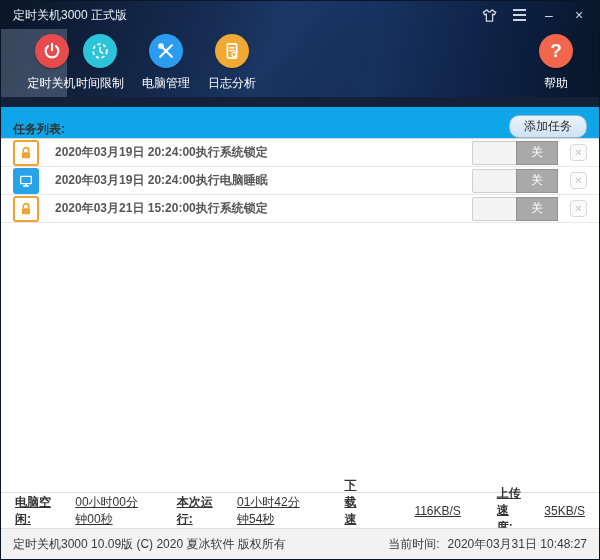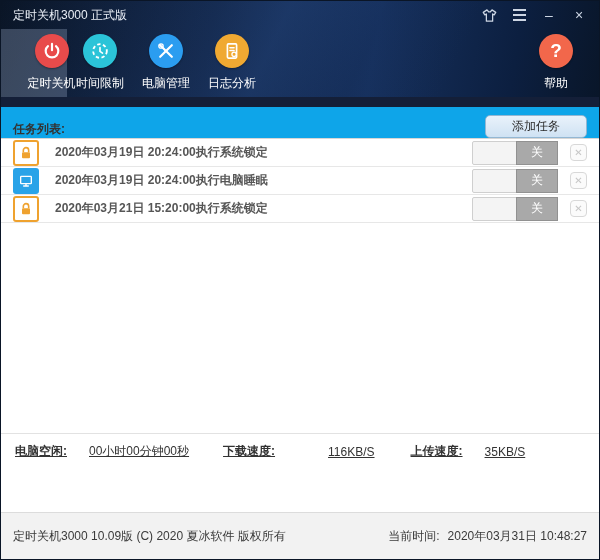--- a/index.html
+++ b/index.html
@@ -37,22 +37,22 @@
   .b-purple { background:#8474e0; }
   .b-orange { background:#f2674b; }
   .q-glyph { color:#fff; font-size:19px; font-weight:bold; }
   .tab-help { margin-left:auto; width:70px; }
   .strip { height:10px; background:#141f38; }
 
   
   .list-header { height:32px; background:#0ea5e9; border-bottom:1px solid #d6d6d6;
     display:flex; align-items:flex-end; padding:0 12px; }
   .list-title { font-size:12px; font-weight:bold; color:#333; }
-  .add-btn { margin-left:auto; width:102px; height:23px; font-size:12px; color:#2a2a2a;
-    background:linear-gradient(#e9f2fb,#cfe2f3); border:1px solid #93b7d3; border-radius:5px;
+  .add-btn { margin-left:auto; width:78px; height:23px; font-size:12px; color:#2a2a2a;
+    background:linear-gradient(#e9f2fb,#cfe2f3); border:1px solid #93b7d3; border-radius:10px;
     font-family:inherit; cursor:pointer; }
 
   .task-row { height:28px; background:#fff; border-bottom:1px solid #e7e7e7;
     display:flex; align-items:center; padding:0 12px; }
   .task-icon { width:26px; height:26px; margin-right:16px; flex:0 0 auto;
     border-radius:3px; display:flex; align-items:center; justify-content:center; }
   .icon-lock { background:#fff; border:2px solid #efa22f; }
   .icon-monitor { background:#29a3e8; }
   .task-text { font-size:12px; font-weight:bold; color:#565656; }
   .toggle { margin-left:auto; width:86px; height:24px; background:#f4f4f4;
@@ -67,22 +67,22 @@
   .content-spacer { flex:1; background:#fff; }
 
   
   .statusbar { height:36px; background:#fff; border-top:1px solid #e2e2e2;
     display:flex; align-items:center; padding:0 14px; font-size:12px; color:#333; }
   .stat-group { display:flex; align-items:center;text-decoration:underline; }
   .stat-label { font-weight:bold; }
   .stat-value { margin-left:22px; }
   .g2 { margin-left:28px; } .g3 { margin-left:34px;gap:31px; } .g4 { margin-left:36px; }
 
-  .footer { height:47px; background:#f2f2f2; border-top:1px solid #dcdcdc;
-    display:flex; align-items:center; padding:0 12px; font-size:12px; color:#3a3a3a;margin-top:43px; }
+  .footer { height:31px; background:#f2f2f2; border-top:1px solid #dcdcdc;
+    display:flex; align-items:center; padding:0 12px; font-size:12px; color:#3a3a3a; }
   .footer-right { margin-left:auto; display:flex; align-items:center; }
   .time-label { margin-right:8px; }
 </style>
 </head>
 <body>
 
 <div class="app">
 
   <div class="header">
     <div class="titlebar">
@@ -199,20 +199,24 @@
     <span class="del-btn">✕</span>
   </div>
 
   <div class="content-spacer"></div>
 
   <div class="statusbar">
     <span class="stat-group">
       <span class="stat-label">电脑空闲:</span>
       <span class="stat-value">00小时00分钟00秒</span>
     </span>
+    <span class="stat-group g2">
+      <span class="stat-label">本次运行:</span>
+      <span class="stat-value">01小时42分钟54秒</span>
+    </span>
     <span class="stat-group g3">
       <span class="stat-label">下载速度:</span>
       <span class="stat-value">116KB/S</span>
     </span>
     <span class="stat-group g4">
       <span class="stat-label">上传速度:</span>
       <span class="stat-value">35KB/S</span>
     </span>
   </div>
 

